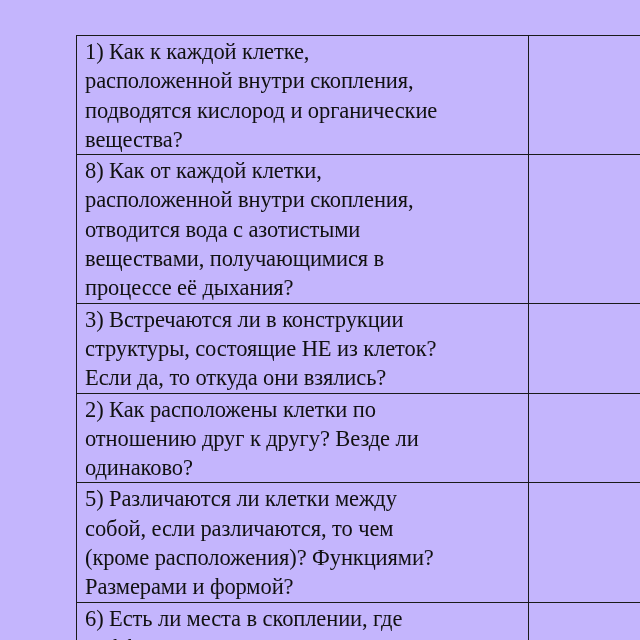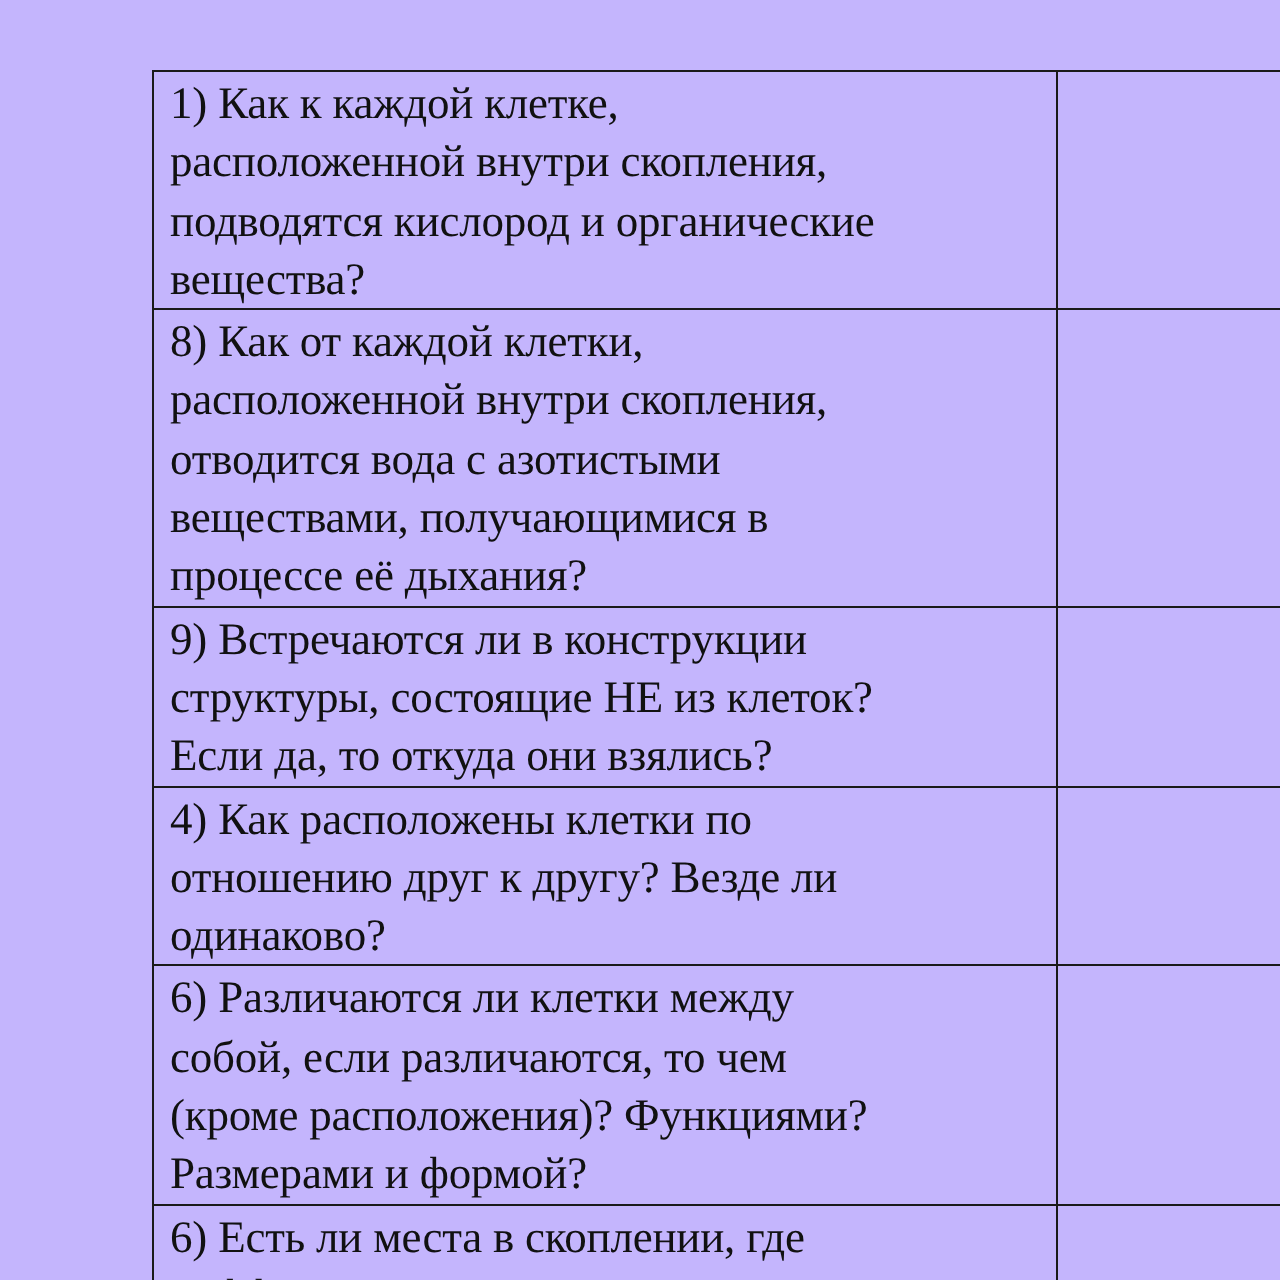--- a/index.html
+++ b/index.html
@@ -82,41 +82,41 @@
 отводится вода с азотистыми
 веществами, получающимися в
 процессе её дыхания?</span>
         </td>
         <td class="acell">
           <span></span>
         </td>
       </tr>
       <tr class="r3">
         <td class="qcell">
-          <span class="qtext">9) Встречаются ли в конструкции
+          <span class="qtext">3) Встречаются ли в конструкции
 структуры, состоящие НЕ из клеток?
 Если да, то откуда они взялись?</span>
         </td>
         <td class="acell">
           <span></span>
         </td>
       </tr>
       <tr class="r4">
         <td class="qcell">
-          <span class="qtext">4) Как расположены клетки по
+          <span class="qtext">2) Как расположены клетки по
 отношению друг к другу? Везде ли
 одинаково?</span>
         </td>
         <td class="acell">
           <span></span>
         </td>
       </tr>
       <tr class="r5">
         <td class="qcell">
-          <span class="qtext">6) Различаются ли клетки между
+          <span class="qtext">5) Различаются ли клетки между
 собой, если различаются, то чем
 (кроме расположения)? Функциями?
 Размерами и формой?</span>
         </td>
         <td class="acell">
           <span></span>
         </td>
       </tr>
       <tr class="r6">
         <td class="qcell">

